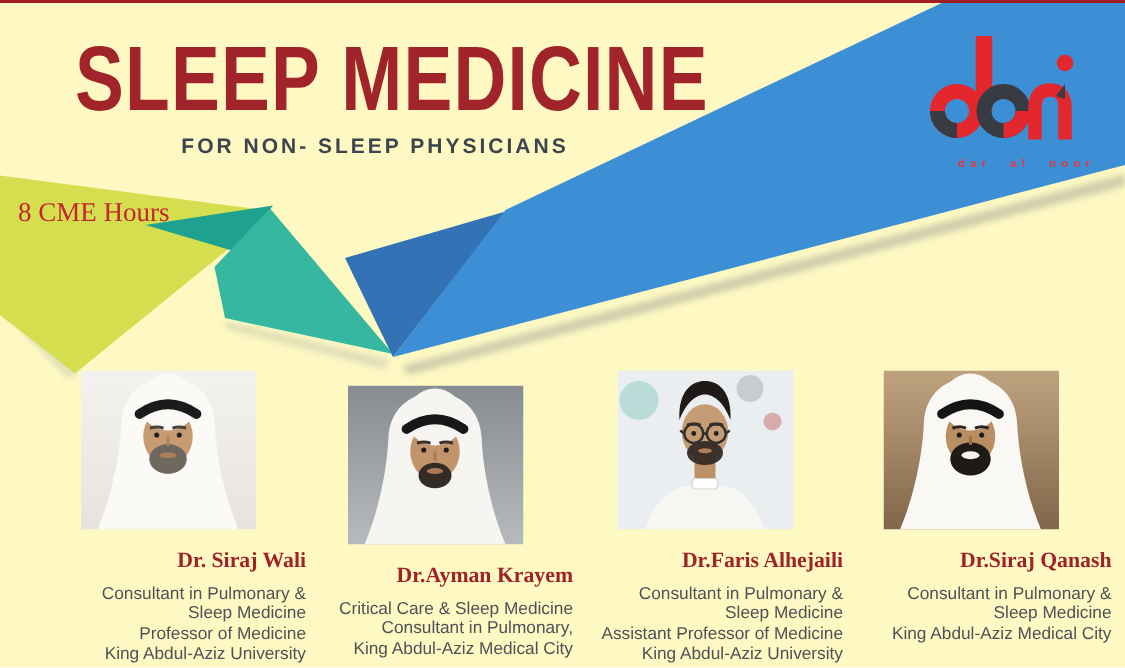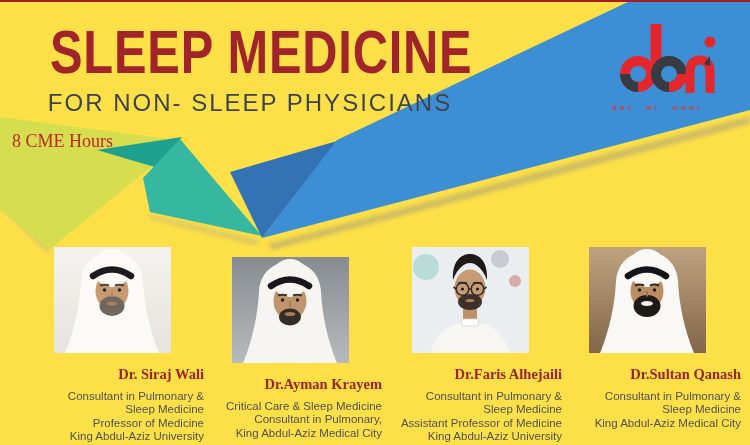--- a/index.html
+++ b/index.html
@@ -1,33 +1,33 @@
 <!DOCTYPE html>
 <html><head>
 <meta charset="utf-8">
 <style>
   html,body{margin:0;padding:0;background:#ffffff;}
-  .stage{position:relative;width:750px;height:445px;background:#fde047;overflow:hidden;
+  .stage{position:relative;width:750px;height:445px;background:#fef9c3;overflow:hidden;
          font-family:"Liberation Sans",sans-serif;}
   .topline{position:absolute;top:0;left:0;width:750px;height:2px;background:#a21e24;z-index:4;}
   svg.bgshapes{position:absolute;top:0;left:0;z-index:0;}
 
   
   .header{position:absolute;top:24px;left:0;width:500px;text-align:center;z-index:2;}
   .title{font-size:61px;font-weight:bold;color:#a2242b;letter-spacing:1px;line-height:0.95;
          white-space:nowrap;transform:scaleX(0.8);transform-origin:50% 50%;}
-  .subtitle{margin-top:7px;font-size:24px;font-weight:normal;color:#3e444d;letter-spacing:2px;
+  .subtitle{margin-top:7px;font-size:14px;font-weight:bold;color:#3e444d;letter-spacing:2px;
             white-space:nowrap;}
 
   
   .badge{position:absolute;left:12px;top:131px;z-index:2;font-family:"Liberation Serif",serif;
          font-weight:normal;font-size:18px;color:#c3262c;white-space:nowrap;}
 
   
-  .logo{position:absolute;left:612px;top:16px;width:118px;z-index:2;text-align:left;}
+  .logo{position:absolute;left:612px;top:16px;width:118px;z-index:2;text-align:right;}
   .logo .tagline{margin-top:1px;font-size:7.5px;font-weight:bold;color:#e8353b;
                  letter-spacing:3.5px;word-spacing:7px;white-space:nowrap;}
   .sr{position:absolute;width:1px;height:1px;overflow:hidden;clip:rect(0 0 0 0);white-space:nowrap;}
 
   
   .doctors{position:absolute;left:0;top:243px;width:750px;height:202px;z-index:2;}
   .doctor{position:absolute;top:4px;text-align:right;}
   .d1{left:20px;width:184px;}
   .d2{left:198px;width:184px;margin-top:10px;}
   .d3{left:378px;width:184px;}
@@ -199,21 +199,21 @@
         <ellipse cx="58" cy="59" rx="13.5" ry="11" fill="#1f1a16"></ellipse>
         <ellipse cx="58" cy="56.5" rx="6" ry="2.6" fill="#f5f2ee"></ellipse>
         <circle cx="58" cy="21" r="19" fill="#faf8f4"></circle>
         <path d="M39,29 Q58,16 77,29" stroke="#141417" stroke-width="6.5" fill="none" stroke-linecap="round"></path>
         <path d="M46,38.5 Q50.5,36.6 55,38.5" stroke="#2a241f" stroke-width="2" fill="none"></path>
         <path d="M61,38.5 Q65.5,36.6 70,38.5" stroke="#2a241f" stroke-width="2" fill="none"></path>
         <circle cx="50.5" cy="43" r="1.7" fill="#1e1a16"></circle>
           <circle cx="65.5" cy="43" r="1.7" fill="#1e1a16"></circle>
         <path d="M58,44 L58,49.5" stroke="#9e7048" stroke-width="2" fill="none"></path>
       </svg>
-      <div class="dname">Dr.Sultan Qanash</div>
+      <div class="dname">Dr.Siraj Qanash</div>
       <div>
         <div class="dline">Consultant in Pulmonary &amp;</div>
         <div class="dline">Sleep Medicine</div>
         <div class="dline">King Abdul-Aziz Medical City</div>
       </div>
     </div>
 
   </div>
 </div>
 

